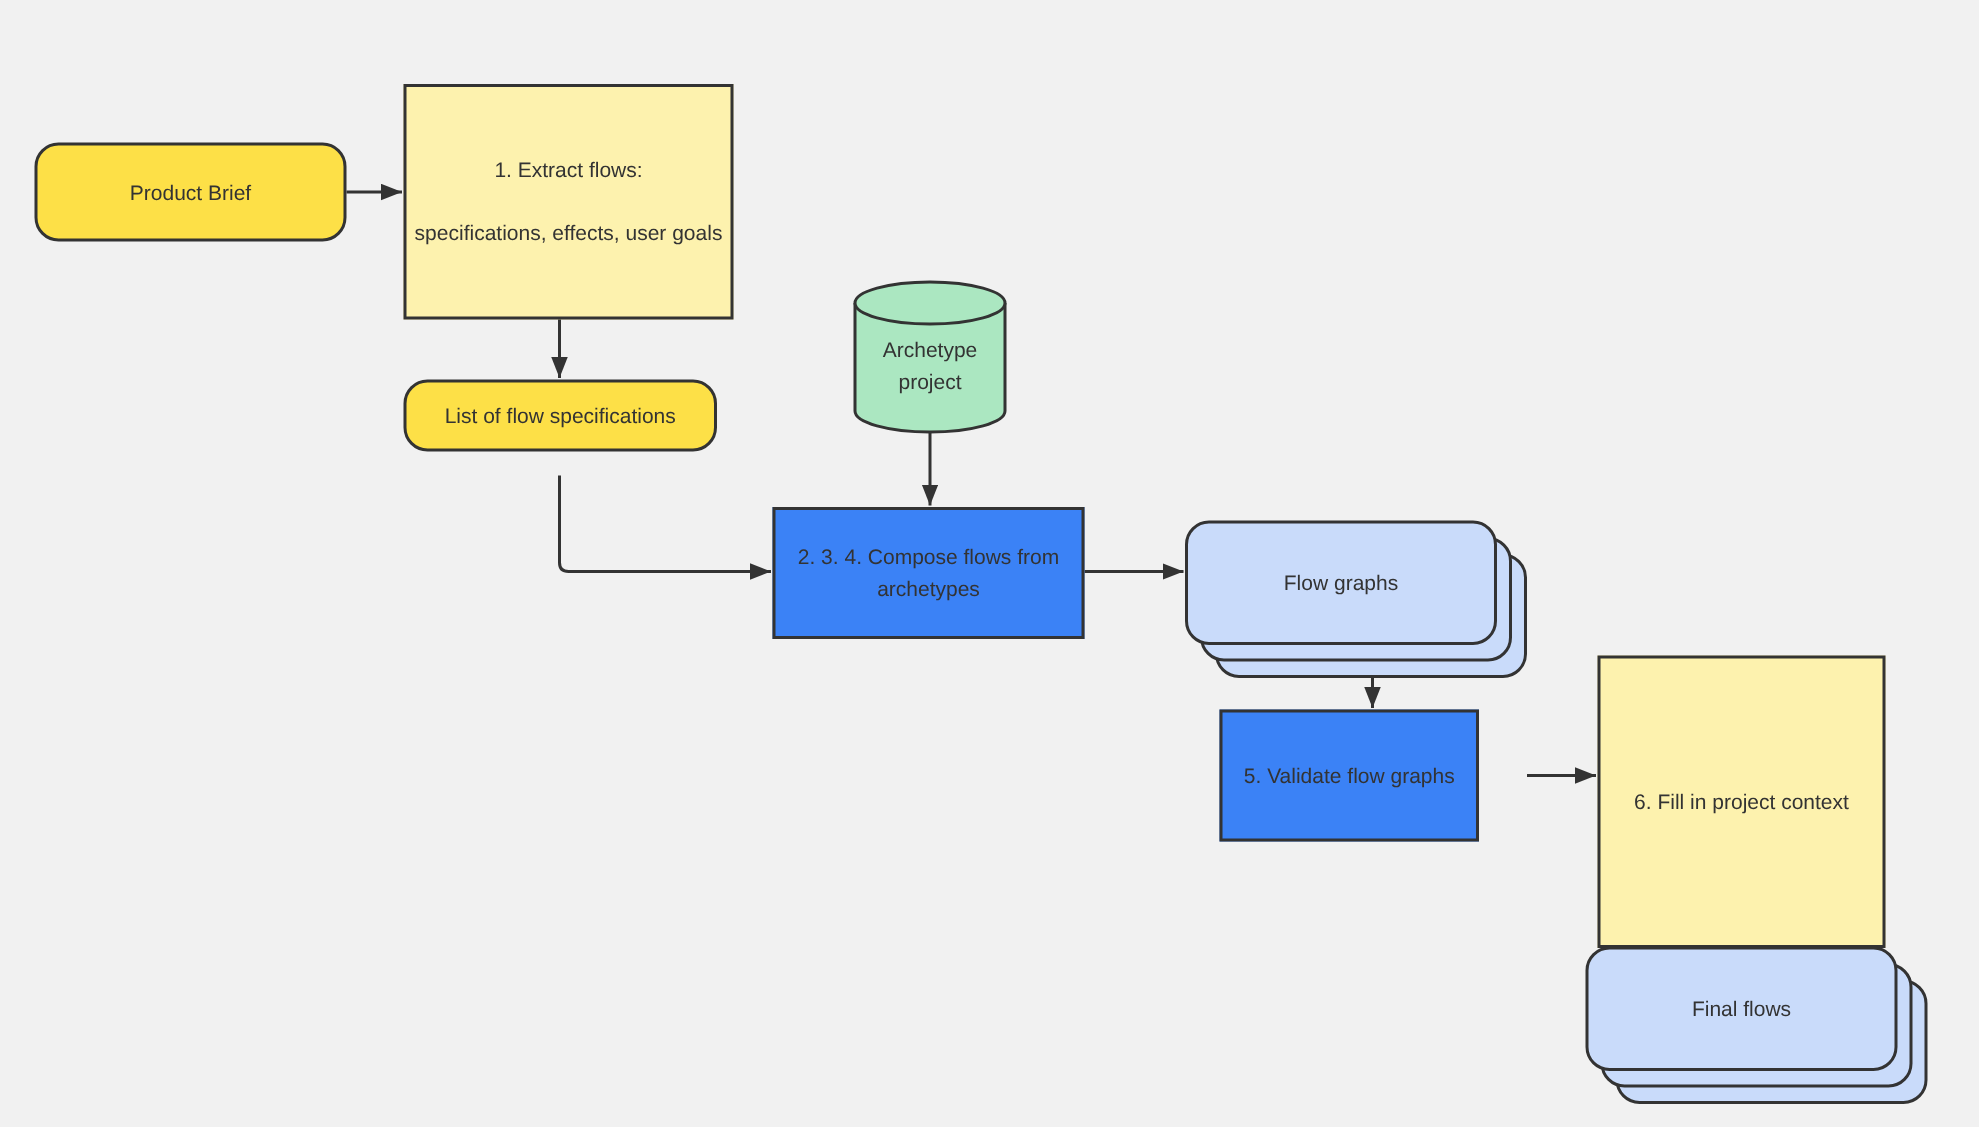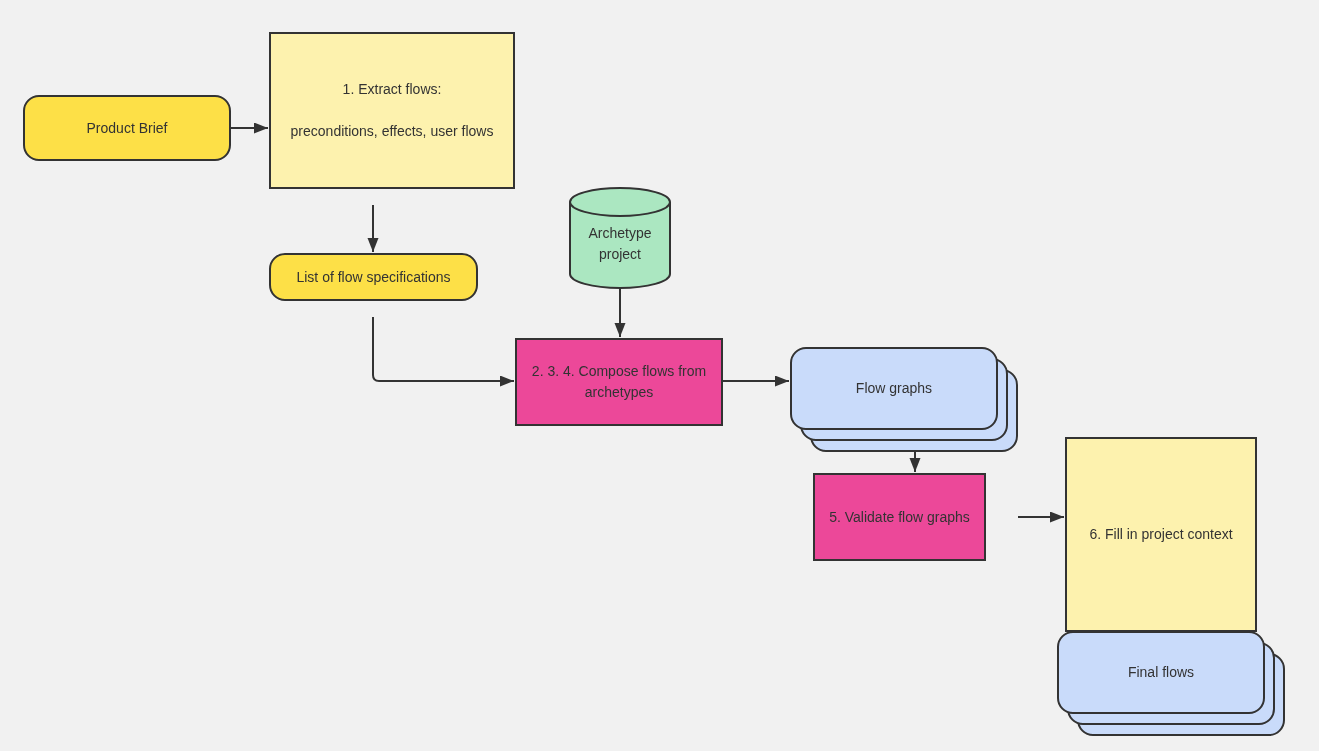--- a/index.html
+++ b/index.html
@@ -7,21 +7,21 @@
   .canvas{
     position:relative;width:1319px;height:751px;background:#f1f1f1;
     font-family:"Liberation Sans",sans-serif;font-size:14px;color:#333;overflow:hidden;
   }
   .connectors{position:absolute;left:0;top:0;pointer-events:none}
   .node{
     position:absolute;box-sizing:border-box;border:2px solid #333;
     display:flex;align-items:center;justify-content:center;text-align:center;line-height:1.5;
   }
   .blue{background:#fde047}
-  .green{background:#ec4899}
+  .green{background:#3b82f6}
   .yellow{background:#fdf2ae}
   .rounded{border-radius:16px}
   .two-para{display:flex;flex-direction:column;gap:21px;padding:0 2px}
   .pad{padding:0 10px}
   .stack{position:absolute}
   .stack .layer{
     position:absolute;box-sizing:border-box;width:208px;height:83px;
     border:2px solid #333;border-radius:16px;background:#c9dbfa;
     display:flex;align-items:center;justify-content:center;text-align:center;line-height:1.5;
   }
@@ -54,24 +54,24 @@
     <path d="M723,381 H789" fill="none" stroke="#333" stroke-width="2" marker-end="url(#arrow)"></path>
     <path d="M915,436 V472" fill="none" stroke="#333" stroke-width="2" marker-end="url(#arrow)"></path>
     <path d="M1018,517 H1064" fill="none" stroke="#333" stroke-width="2" marker-end="url(#arrow)"></path>
     <path d="M1161,594 V630" fill="none" stroke="#333" stroke-width="2" marker-end="url(#arrow)"></path>
   </svg>
 
   <div class="node rounded blue" style="left:23px;top:95px;width:208px;height:66px">
     <span>Product Brief</span>
   </div>
 
-  <div class="node yellow" style="left:269px;top:32px;width:246px;height:157px">
+  <div class="node yellow" style="left:269px;top:56px;width:220px;height:157px">
     <div class="two-para">
       <span>1. Extract flows:</span>
-      <span>preconditions, effects, user flows</span>
+      <span>specifications, effects, user goals</span>
     </div>
   </div>
 
   <div class="node rounded blue" style="left:269px;top:253px;width:209px;height:48px">
     <span>List of flow specifications</span>
   </div>
 
   <div class="cylinder" style="left:568px;top:186px;width:104px;height:104px">
     <svg width="104" height="104" viewBox="0 0 104 104">
       <path d="M2,16 L2,88 A50,14 0 0 0 102,88 L102,16" fill="#abe7c1" stroke="#333" stroke-width="2"></path>

